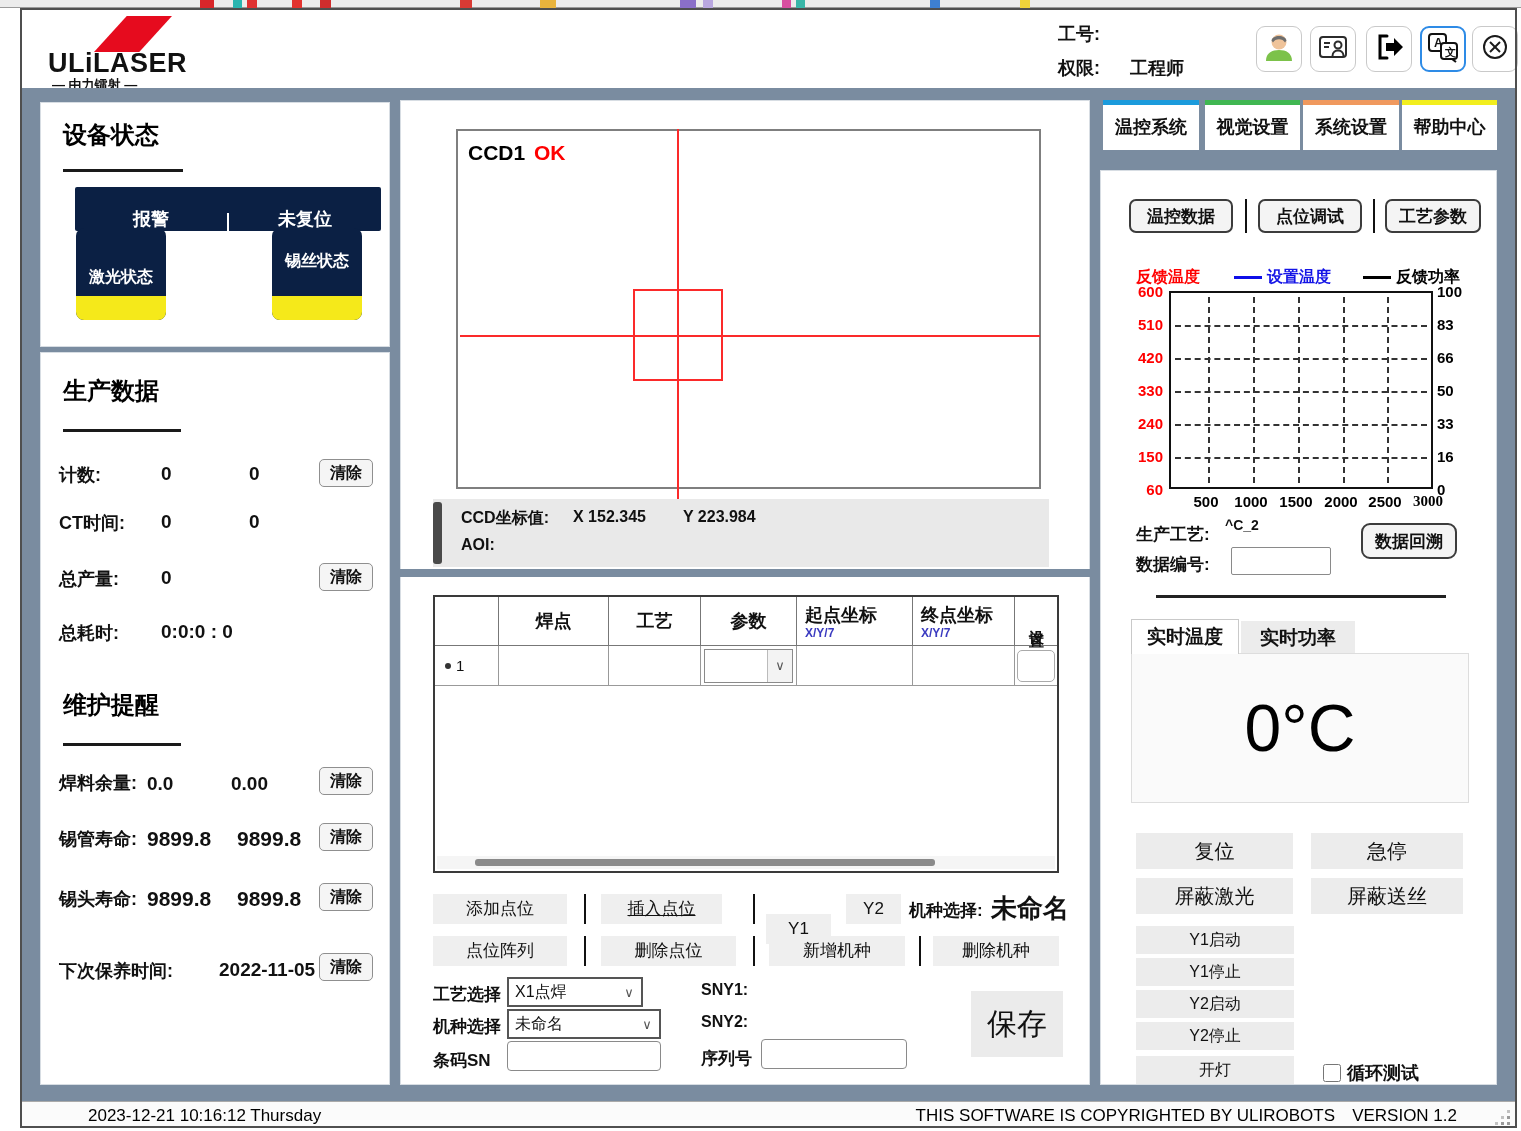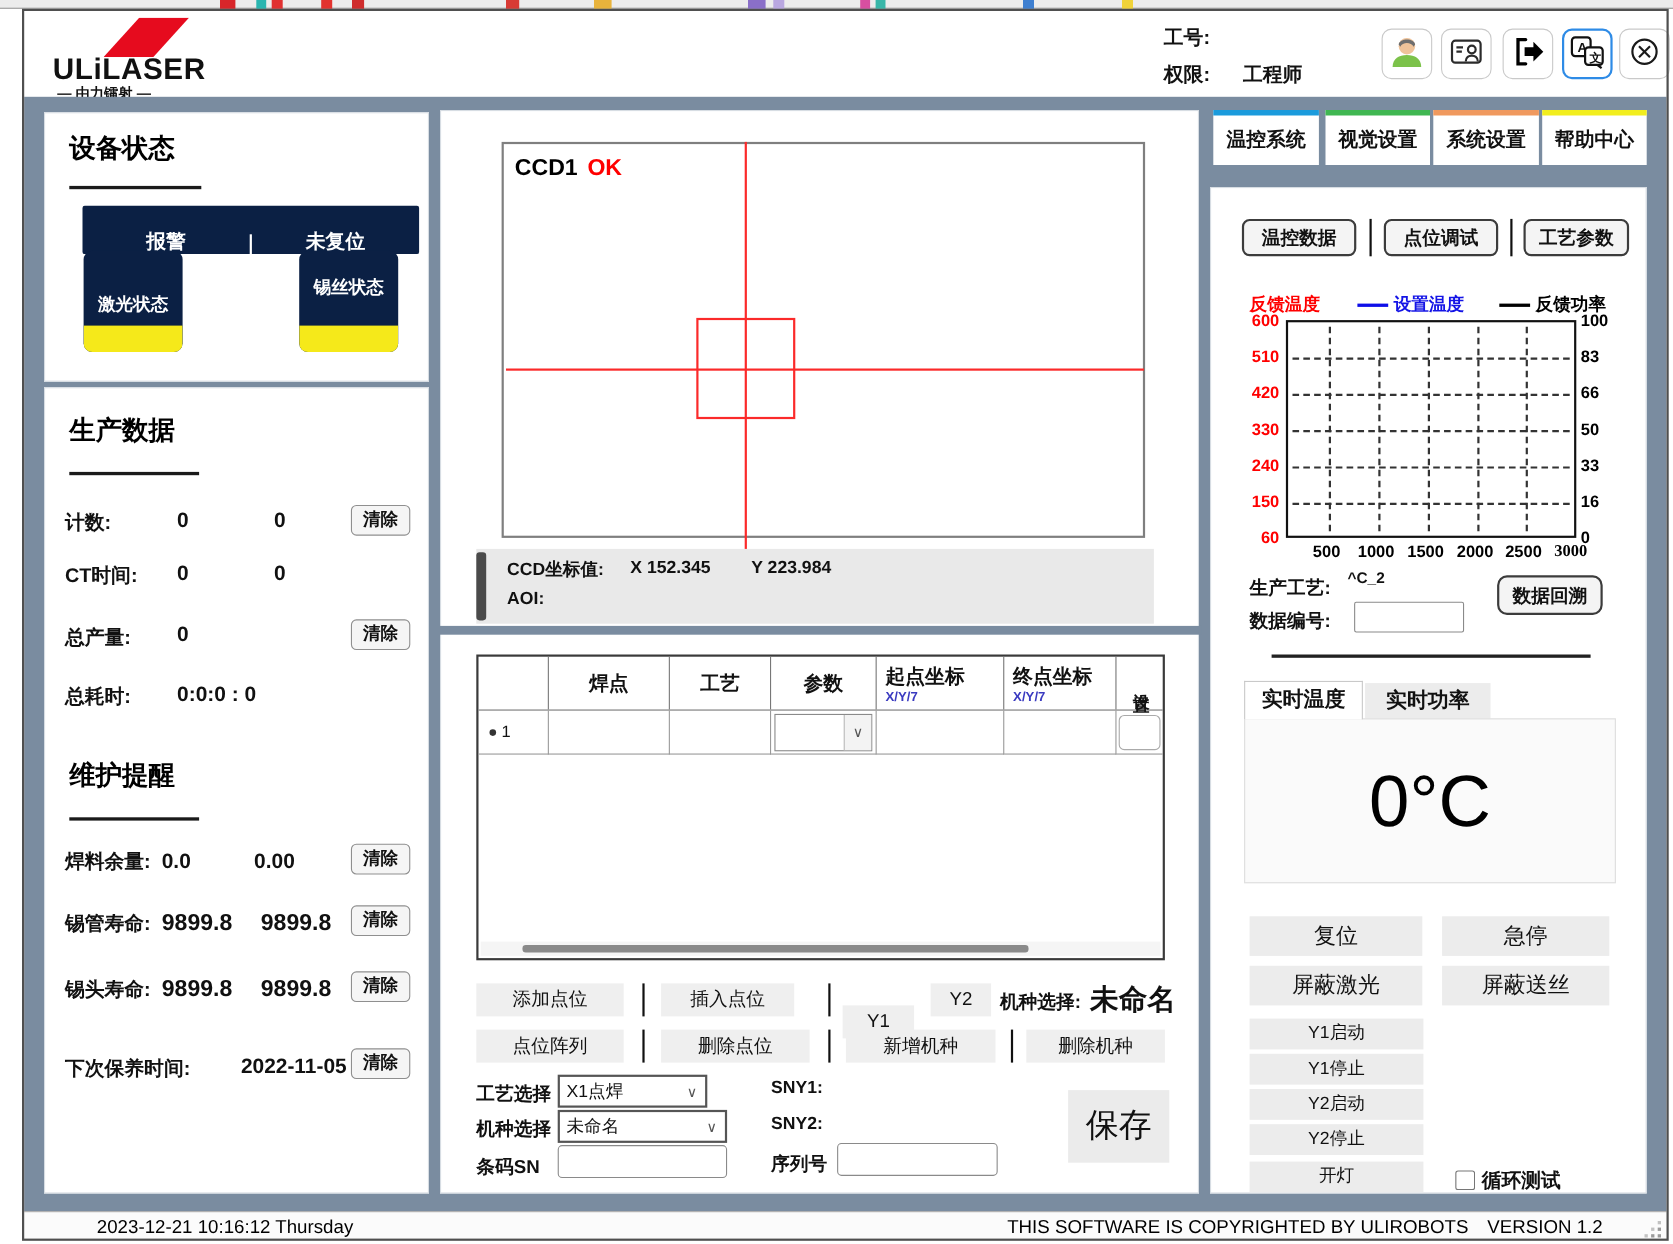--- a/index.html
+++ b/index.html
@@ -243,21 +243,21 @@
         <div style="width:36px;height:30px;border:1px solid #aaa;border-radius:5px;background:#fff;cursor:pointer;"></div>
       </div>
     </div>
     <div class="abs" style="left:2px;right:2px;bottom:2px;height:13px;background:#f5f5f5;">
       <div class="abs" style="left:38px;top:3px;width:460px;height:7px;background:#8a8a8a;border-radius:3px;"></div>
     </div>
   </div>
 
   <div class="abs flat-btn" style="left:32px;top:793px;width:134px;height:30px;line-height:30px;">添加点位</div>
   <div class="abs pipe" style="left:183px;top:793px;height:30px;"></div>
-  <div class="abs flat-btn" style="left:200px;top:793px;width:121px;height:30px;line-height:30px;">插入点位</div>
+  <div class="abs flat-btn" style="left:200px;top:793px;width:121px;height:30px;line-height:30px;text-decoration:underline;">插入点位</div>
   <div class="abs pipe" style="left:352px;top:793px;height:30px;"></div>
   <div class="abs flat-btn" style="left:365px;top:793px;width:65px;height:30px;line-height:30px;margin-top:20px;">Y1</div>
   <div class="abs flat-btn" style="left:445px;top:793px;width:55px;height:30px;line-height:30px;">Y2</div>
   <div class="abs" style="left:508px;top:798px;font-size:17px;font-weight:bold;">机种选择:</div>
   <div class="abs" style="left:590px;top:790px;font-size:26px;font-weight:bold;">未命名</div>
 
   <div class="abs flat-btn" style="left:32px;top:835px;width:134px;height:30px;line-height:30px;">点位阵列</div>
   <div class="abs pipe" style="left:183px;top:835px;height:30px;"></div>
   <div class="abs flat-btn" style="left:200px;top:835px;width:135px;height:30px;line-height:30px;">删除点位</div>
   <div class="abs pipe" style="left:352px;top:835px;height:30px;"></div>

